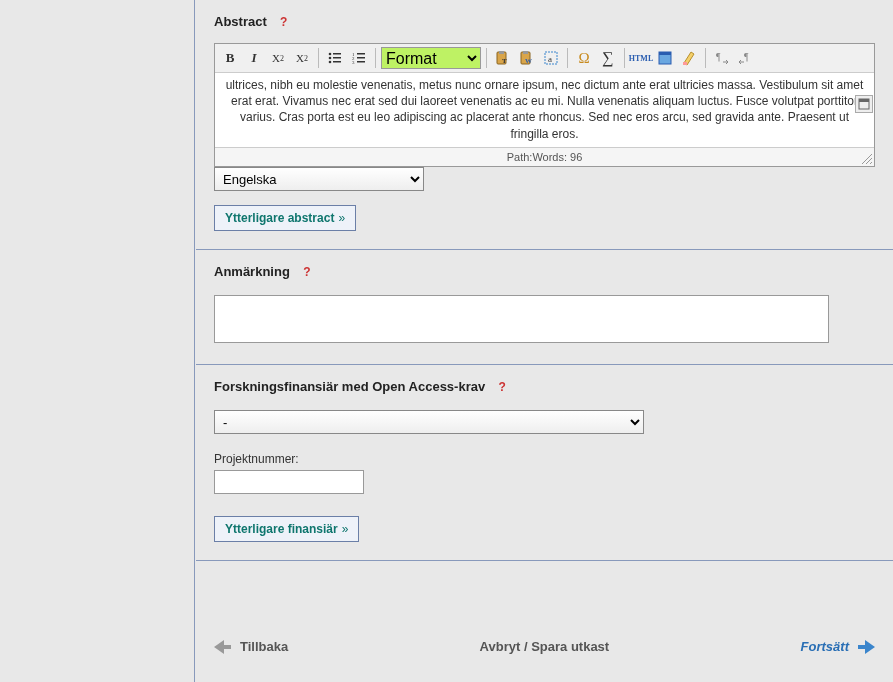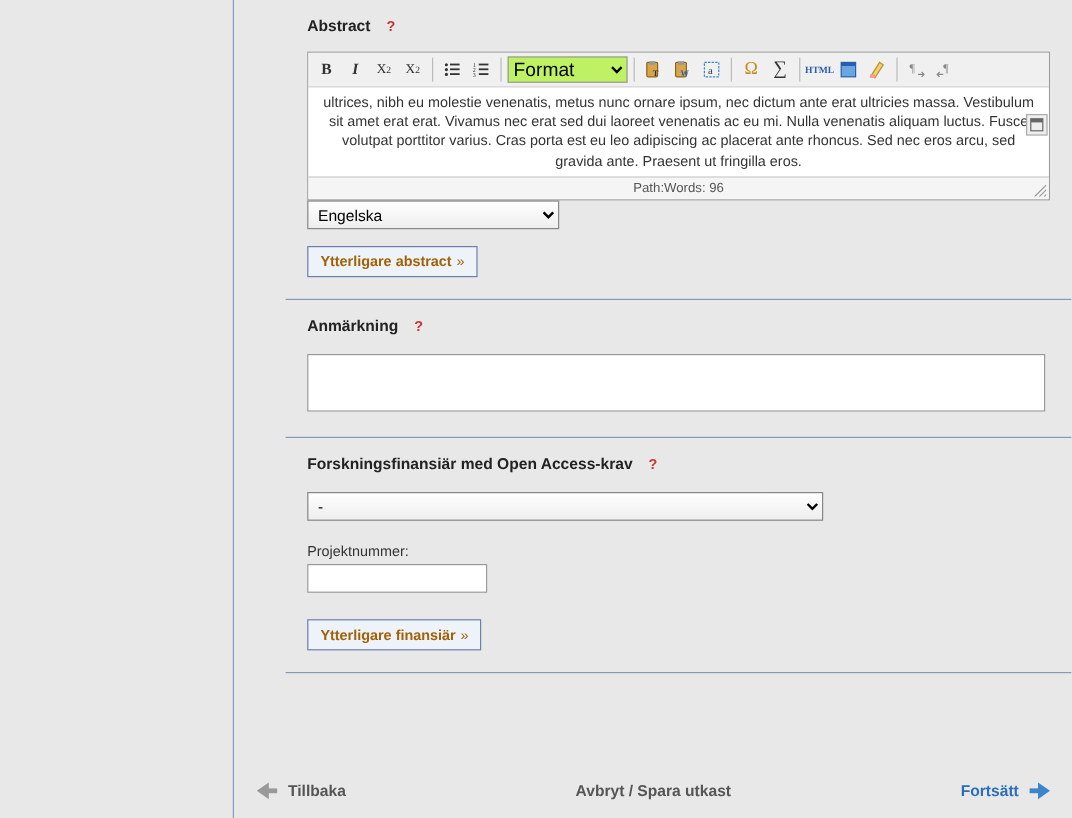--- a/index.html
+++ b/index.html
@@ -1,46 +1,46 @@
 <!DOCTYPE html>
 <html><head>
 <meta charset="utf-8">
 <style>
 * { box-sizing: border-box; margin: 0; padding: 0; }
 body { font-family: Verdana, Arial, sans-serif; font-size: 12px; background: #e8e8e8; color: #333; }
 .page { width: 893px; height: 682px; background: #e8e8e8; position: relative; }
 .sidebar { position: absolute; left: 0; top: 0; width: 195px; height: 682px; background: #e8e8e8; border-right: 1px solid #8899bb; }
-.main { position: absolute; left: 196px; top: 0; width: 697px; height: 602px; background: #e8e8e8; padding-left: 42px; }
+.main { position: absolute; left: 196px; top: 0; width: 697px; height: 602px; background: #e8e8e8; }
 .section { padding: 14px 18px 18px 18px; border-bottom: 1px solid #8899bb; }
 .section-title { font-weight: bold; font-size: 13px; color: #222; display: inline-block; margin-bottom: 8px; }
 .help { color: #cc3333; font-weight: bold; margin-left: 10px; cursor: pointer; }
 .editor-wrap { border: 1px solid #999; background: #fff; }
 .toolbar { background: #f0f0f0; border-bottom: 1px solid #ccc; padding: 3px 4px; display: flex; align-items: center; gap: 2px; flex-wrap: nowrap; }
 .tb-sep { width: 1px; height: 20px; background: #bbb; margin: 0 3px; }
 .tb-btn { width: 22px; height: 22px; display: inline-flex; align-items: center; justify-content: center; cursor: pointer; border: 1px solid transparent; font-family: Georgia, serif; font-size: 13px; }
 .tb-bold { font-weight: bold; }
 .tb-italic { font-style: italic; font-weight: bold; }
 .tb-sub { font-size: 11px; }
 .tb-select { height: 22px; font-size: 16px; border: 1px solid #999; background: #bef264; width: 100px; }
 .ic { width: 16px; height: 16px; display: block; }
 .editor-body { position: relative; }
 .editor-text { height: 74px; overflow-y: scroll; padding: 4px 8px; font-size: 12px; line-height: 1.35; color: #333; background: #fff; text-align: center; }
 .side-ctrl { position: absolute; right: 1px; top: 22px; width: 18px; height: 18px; border: 1px solid #aaa; background: #eee; display: flex; align-items: center; justify-content: center; cursor: pointer; }
 .statusbar { border-top: 1px solid #ccc; background: #f5f5f5; padding: 3px 6px; font-size: 11px; color: #555; display: flex; justify-content: center; }
 .resize-grip { position: absolute; right: 2px; bottom: 2px; width: 10px; height: 10px; }
 .field-label { font-weight: bold; font-size: 12px; margin-top: 12px; margin-bottom: 4px; display: block; }
 .lang-select { width: 210px; height: 24px; border: 1px solid #888; font-size: 13px; background: linear-gradient(#fff,#eee); padding-left: 4px; }
-.btn { display: inline-block; border: 1px solid #6b7fa7; background: #eef2f9; color: #a16207; font-weight: bold; font-size: 12px; padding: 5px 10px; cursor: pointer; margin-top: 14px; }
+.btn { display: inline-block; border: 1px solid #6b7fa7; background: #eef2f9; color: #0f766e; font-weight: bold; font-size: 12px; padding: 5px 10px; cursor: pointer; margin-top: 14px; }
 .btn .raquo { margin-left: 4px; font-weight: normal; }
 .textarea-plain { width: 615px; height: 48px; border: 1px solid #999; background: #fff; resize: none; overflow-y: scroll; font-family: inherit; font-size: 12px; padding: 3px; }
 .funder-select { width: 430px; height: 24px; border: 1px solid #888; font-size: 13px; background: linear-gradient(#fff,#eee); padding-left: 4px; }
 .small-input { width: 150px; height: 24px; border: 1px solid #999; padding: 2px 4px; }
-.footer { position: absolute; bottom: 0; left: 196px; width: 697px; padding: 24px 18px 16px 18px; display: flex; align-items: center; justify-content: space-between; }
+.footer { position: absolute; bottom: 0; left: 196px; width: 697px; padding: 24px 18px 28px 18px; display: flex; align-items: center; justify-content: space-between; }
 .nav-link { color: #555; font-weight: bold; font-size: 13px; cursor: pointer; display: inline-flex; align-items: center; gap: 8px; }
-.nav-link.blue { color: #2a6fb5; }
+.nav-link.blue { color: #2a6fb5; font-style: italic; }
 .arrow { width: 18px; height: 14px; display: inline-block; position: relative; }
 .arrow.left::before { content: ""; position: absolute; border-top: 7px solid transparent; border-bottom: 7px solid transparent; border-right: 10px solid #999; left: 0; }
 .arrow.left::after { content: ""; position: absolute; width: 8px; height: 4px; background: #999; left: 9px; top: 5px; }
 .arrow.right::before { content: ""; position: absolute; border-top: 7px solid transparent; border-bottom: 7px solid transparent; border-left: 10px solid #3a85cc; right: 0; }
 .arrow.right::after { content: ""; position: absolute; width: 8px; height: 4px; background: #3a85cc; right: 9px; top: 5px; }
 </style>
 </head>
 <body>
 
 <div class="page">

